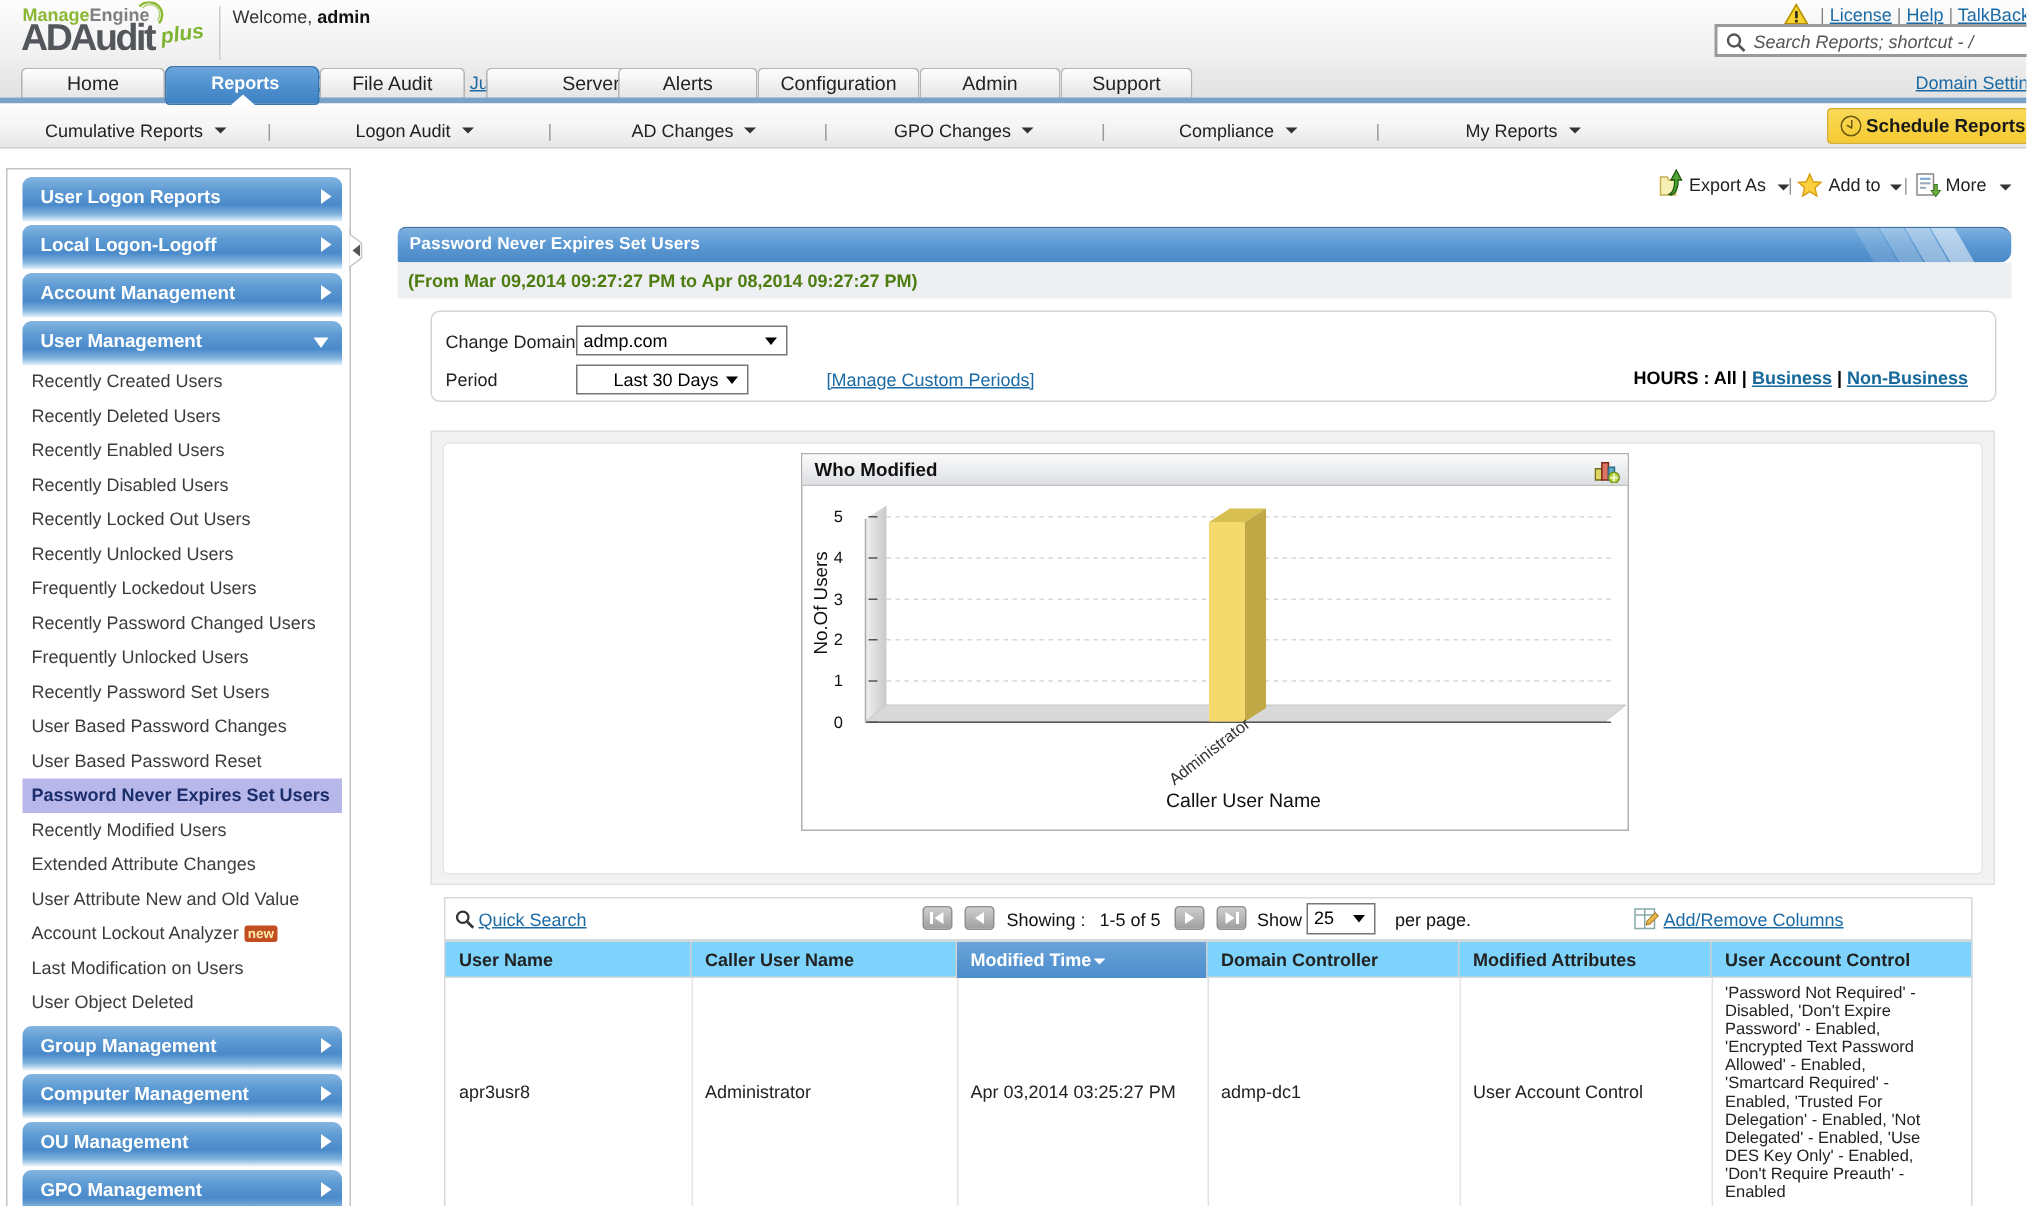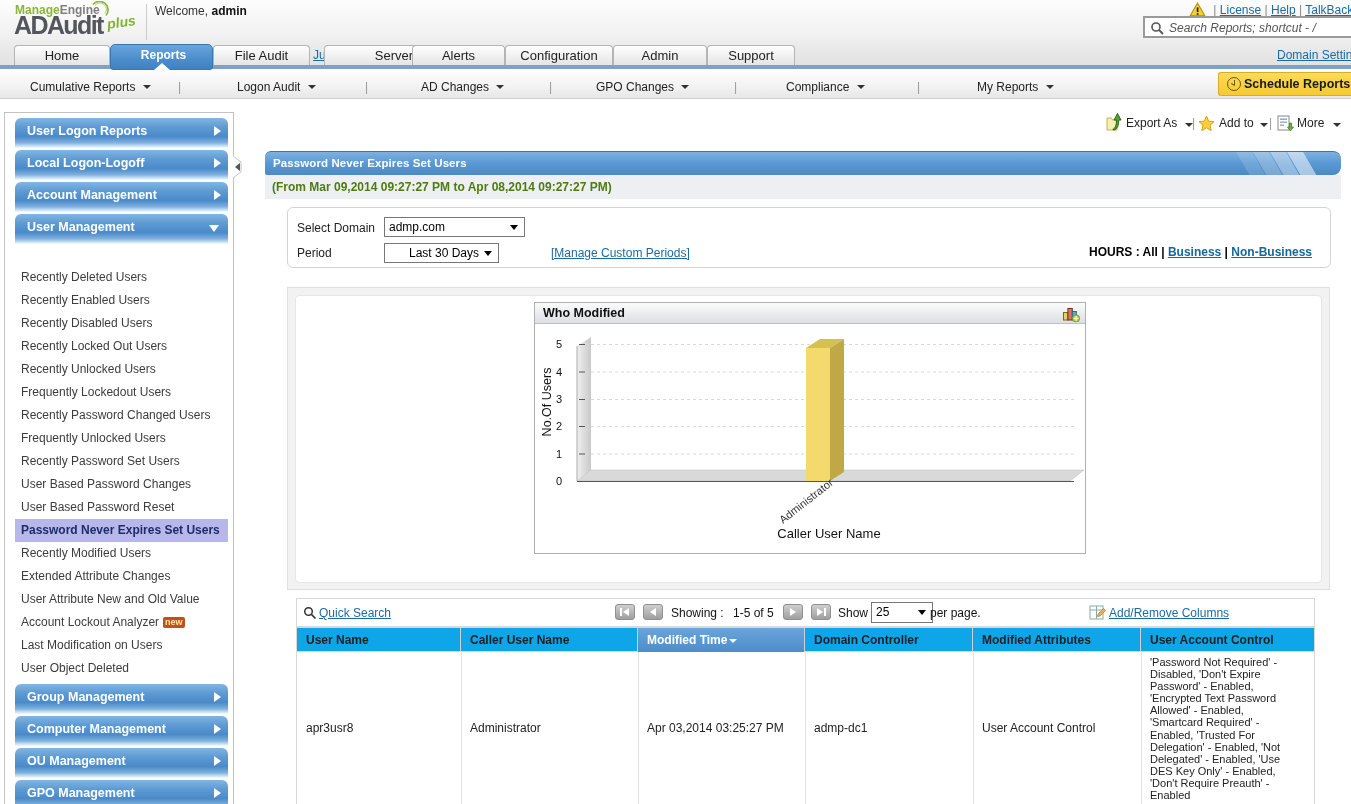--- a/index.html
+++ b/index.html
@@ -90,21 +90,21 @@
 #chartinner { position:absolute; left:7px; top:7px; width:1027px; height:288px; background:#fff; border:1px solid #e6e6e6; border-radius:4px; }
 #chartpanel { position:absolute; left:246px; top:14px; width:552px; height:252px; border:1px solid #b0b0b0; background:#fff; }
 #chartpanel .phead { position:absolute; left:0; top:0; width:100%; height:21px;
   background:linear-gradient(180deg,#fbfbfb,#dcdfe3); border-bottom:1px solid #c0c0c0;
   font-size:12.5px; font-weight:bold; color:#111; line-height:21px; padding-left:8px;}
 
 
 #pgbar { position:absolute; left:296px; top:598px; width:1019px; height:29px; background:#fff; border:1px solid #d8d8d8; font-size:12px; }
 .pgbtn { position:absolute; top:5px; width:20px; height:16px; border-radius:3px;
   background:linear-gradient(180deg,#cfcfcf,#9f9f9f); border:1px solid #909090; }
-#thead { position:absolute; left:296px; top:627px; width:1019px; height:25px; background:#0ea5e9; border:1px solid #d8d8d8; }
+#thead { position:absolute; left:296px; top:627px; width:1019px; height:25px; background:#7dd3fc; border:1px solid #d8d8d8; }
 .th { position:absolute; top:0; height:24px; font-size:12px; font-weight:bold; color:#222; line-height:24px; padding-left:9px; border-right:1px solid #d0d0d0;}
 .th.blue { background:linear-gradient(180deg,#6aa4da 0%,#4c8dcb 100%); color:#fff; }
 #trow { position:absolute; left:296px; top:652px; width:1019px; height:152px; background:#fff; border-left:1px solid #d8d8d8; border-right:1px solid #d8d8d8;}
 .td { position:absolute; font-size:12px; color:#222; }
 .cline { position:absolute; top:0; width:1px; height:152px; background:#e3e3e3; }
 </style>
 </head>
 <body>
 <div id="page">
 
@@ -161,20 +161,21 @@
     <div class="snsep" style="left:917px;">|</div>
     <div class="snitem" style="left:977px;">My Reports <span class="caret"></span></div>
   </div>
   <div id="schedbtn"><span class="clk"></span>Schedule Reports</div>
 
   <div id="sidebar">
     <div class="sbtn" style="top:5px;">User Logon Reports<span class="arr"></span></div>
     <div class="sbtn" style="top:69px;">Account Management<span class="arr"></span></div>
     <div class="sbtn" style="top:37px;">Local Logon-Logoff<span class="arr"></span></div>
     <div class="sbtn" style="top:101px;">User Management<span class="arrd"></span></div>
+    <div class="sitem" style="top:130px;">Recently Created Users</div>
     <div class="sitem" style="top:176px;">Recently Enabled Users</div>
     <div class="sitem" style="top:153px;">Recently Deleted Users</div>
     <div class="sitem" style="top:199px;">Recently Disabled Users</div>
     <div class="sitem" style="top:222px;">Recently Locked Out Users</div>
     <div class="sitem" style="top:245px;">Recently Unlocked Users</div>
     <div class="sitem" style="top:268px;">Frequently Lockedout Users</div>
     <div class="sitem" style="top:291px;">Recently Password Changed Users</div>
     <div class="sitem" style="top:314px;">Frequently Unlocked Users</div>
     <div class="sitem" style="top:337px;">Recently Password Set Users</div>
     <div class="sitem" style="top:360px;">User Based Password Changes</div>
@@ -227,21 +228,21 @@
   <div id="titlebar">
       <span class="t">Password Never Expires Set Users</span>
     <div class="stripe" style="left:978px;background:rgba(255,255,255,0.14);"></div>
     <div class="stripe" style="left:995px;background:rgba(255,255,255,0.25);"></div>
     <div class="stripe" style="left:1012px;background:rgba(255,255,255,0.38);"></div>
     <div class="stripe" style="left:1029px;background:rgba(255,255,255,0.52);"></div>
   </div>
   <div id="redline">(From Mar 09,2014 09:27:27 PM to Apr 08,2014 09:27:27 PM)</div>
 
   <div id="formbox">
-    <div class="flabel" style="left:9px;top:13px;">Select Domain</div>
+    <div class="flabel" style="left:9px;top:13px;">Change Domain</div>
     <div class="sel" style="left:96px;top:9px;width:141px;height:20px;line-height:18px;">admp.com<span class="sarr"></span></div>
     <div class="flabel" style="left:9px;top:38px;">Period</div>
     <div class="sel" style="left:96px;top:35px;width:115px;height:20px;line-height:18px;padding-left:24px;">Last 30 Days<span class="sarr"></span></div>
     <div style="position:absolute;left:263px;top:38px;font-size:12px;"><a href="#">[Manage Custom Periods]</a></div>
     <div id="hours">HOURS : All | <a href="#">Business</a> | <a href="#">Non-Business</a></div>
   </div>
 
   <div id="chartouter">
     <div id="chartinner"></div>
     <div id="chartpanel">
@@ -321,21 +322,21 @@
     <div style="position:absolute;left:374px;top:7px;color:#111;">Showing :</div>
     <div style="position:absolute;left:436px;top:7px;color:#111;">1-5 of 5</div>
     <div class="pgbtn" style="left:486px;"><svg width="18" height="14" viewBox="0 0 18 14">
           <path d="M6 3 L12 7 L6 11 Z" fill="#fff"></path>
         </svg></div>
     <div class="pgbtn" style="left:514px;"><svg width="18" height="14" viewBox="0 0 18 14">
           <rect x="12" y="3" width="2" height="8" fill="#fff"></rect>
           <path d="M5 3 L11 7 L5 11 Z" fill="#fff"></path>
         </svg></div>
     <div style="position:absolute;left:541px;top:7px;color:#111;">Show</div>
-    <div class="sel" style="left:574px;top:3px;width:62px;height:21px;line-height:19px;">25<span class="sarr"></span></div>
+    <div class="sel" style="left:574px;top:3px;width:46px;height:21px;line-height:19px;">25<span class="sarr"></span></div>
     <div style="position:absolute;left:633px;top:7px;color:#111;">per page.</div>
     <svg style="position:absolute;left:792px;top:5px;" width="17" height="17" viewBox="0 0 17 17">
       <rect x="1" y="2" width="13" height="13" fill="#fff" stroke="#8aa" stroke-width="1"></rect>
       <line x1="1" y1="6" x2="14" y2="6" stroke="#8aa" stroke-width="1"></line>
       <line x1="7.5" y1="2" x2="7.5" y2="15" stroke="#8aa" stroke-width="1"></line>
       <path d="M9 10 L14.5 4.5 L16.5 6.5 L11 12 L8.5 12.5 Z" fill="#e8b64a" stroke="#a8761a" stroke-width="0.7"></path>
     </svg>
     <a href="#" style="position:absolute;left:812px;top:7px;">Add/Remove Columns</a>
   </div>
   <div id="thead">

